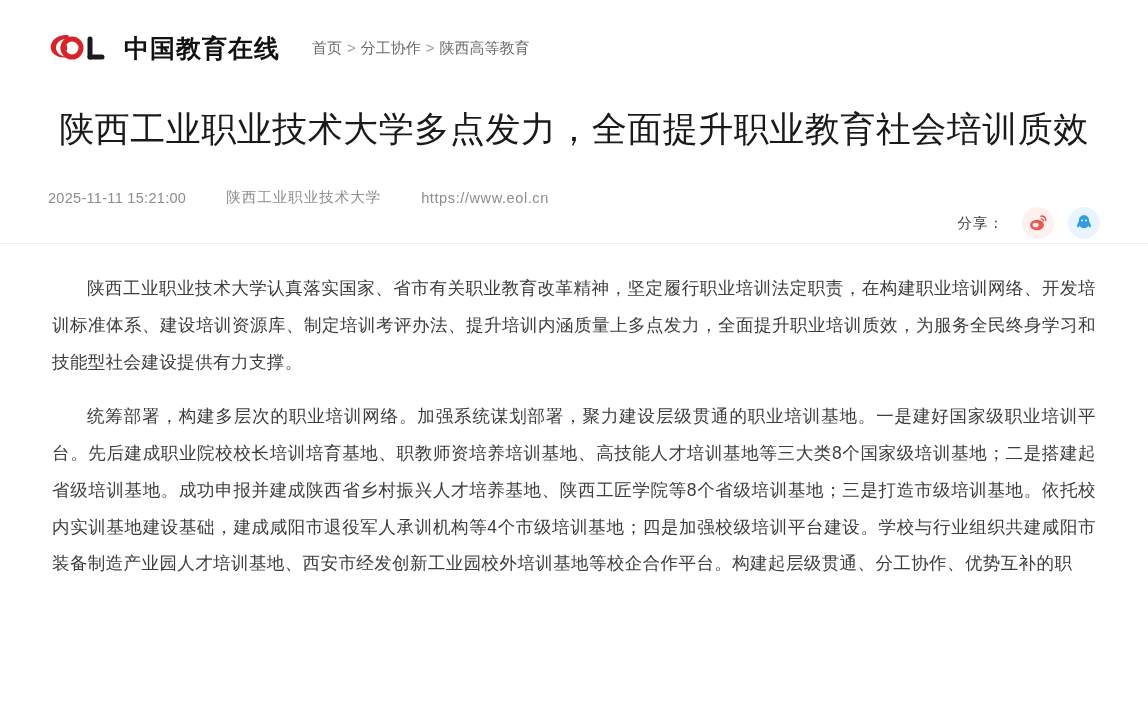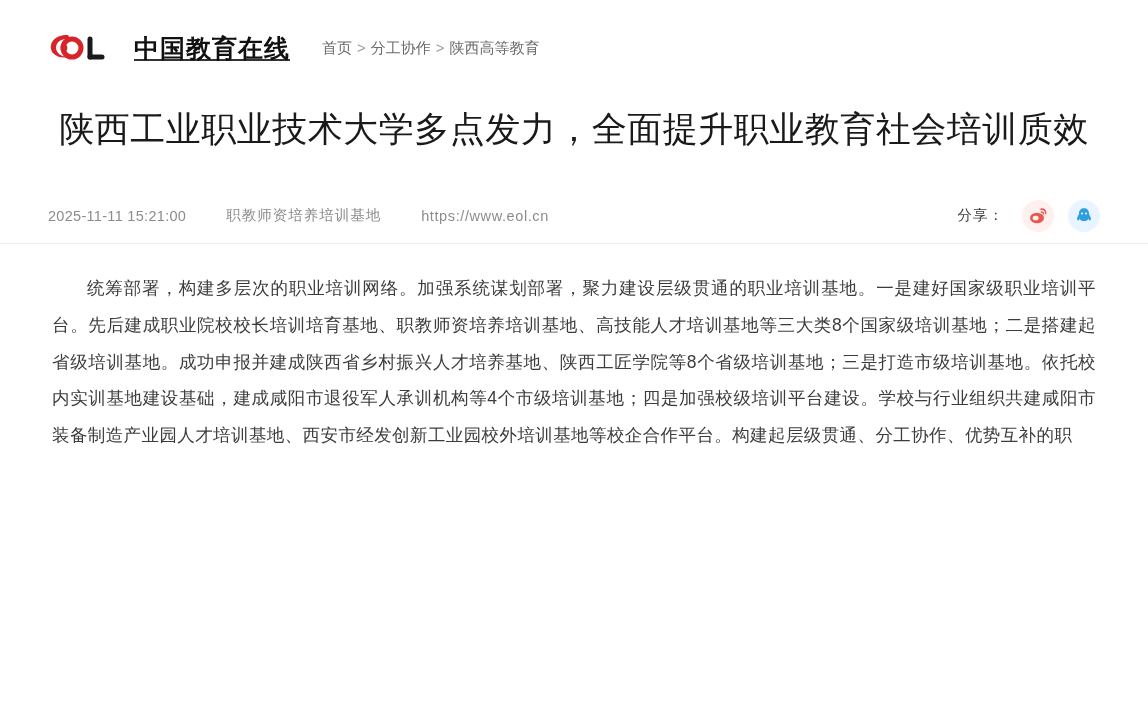--- a/index.html
+++ b/index.html
@@ -25,22 +25,21 @@
   .header {
     display: flex;
     align-items: center;
     padding: 34px 0 0 48px;
     height: 62px;
     box-sizing: border-box;
   }
   .logo-wrap {
     display: flex;
     align-items: center;
-    gap: 20px;
-    text-decoration: underline;
+    gap: 10px;
   }
   .logo-mark {
     display: block;
   }
   .logo-text {
     font-size: 25px;
     font-weight: bold;
     color: #111;
     letter-spacing: 1px;
     white-space: nowrap;
@@ -78,20 +77,21 @@
   }
 
   
   .meta-bar {
     margin-top: 36px;
     padding: 0 48px;
     height: 56px;
     display: flex;
     border-bottom: 1px solid #ececec;
     box-sizing: border-box;
+    flex-direction: column;
   }
   .meta-left {
     display: flex;
     align-items: center;
     gap: 40px;
     font-size: 14.5px;
     color: #8c8c8c;
     letter-spacing: 0.3px;
   }
   .meta-left .meta-source { letter-spacing: 1px; }
@@ -162,21 +162,21 @@
     </div>
   </div>
 
   <div class="title-block">
     <h1 class="article-title">陕西工业职业技术大学多点发力，全面提升职业教育社会培训质效</h1>
   </div>
 
   <div class="meta-bar">
     <div class="meta-left">
       <span class="meta-date">2025-11-11 15:21:00</span>
-      <span class="meta-source">职教师资培养培训基地</span>
+      <span class="meta-source">陕西工业职业技术大学</span>
       <span class="meta-url">https://www.eol.cn</span>
     </div>
     <div class="meta-right">
       <span class="share-label">分享：</span>
       <span class="share-btn share-weibo">
         <svg width="20" height="20" viewBox="0 0 20 20" xmlns="http://www.w3.org/2000/svg">
           <ellipse cx="9" cy="12" rx="7" ry="5.2" fill="#e8594f"></ellipse>
           <ellipse cx="7.6" cy="12" rx="3" ry="2.3" fill="#fff0f0"></ellipse>
           <path d="M13 3.2c2.8-.4 5 1.6 4.6 4.2" fill="none" stroke="#e8594f" stroke-width="1.6" stroke-linecap="round"></path>
           <path d="M13.2 6c1.3-.2 2.3.8 2.1 2" fill="none" stroke="#e8594f" stroke-width="1.4" stroke-linecap="round"></path>
@@ -186,16 +186,17 @@
         <svg width="20" height="20" viewBox="0 0 20 20" xmlns="http://www.w3.org/2000/svg">
           <path d="M10 2.2c3 0 5 2.1 5 5 0 1.6 1.6 3.3 1.9 4.9.3 1.6-.5 2.6-1.3 2.3-.5-.2-.9-.9-1.2-1.7-.7 1.4-2.3 2.3-4.4 2.3s-3.7-.9-4.4-2.3c-.3.8-.7 1.5-1.2 1.7-.8.3-1.6-.7-1.3-2.3C3.4 10.5 5 8.8 5 7.2c0-2.9 2-5 5-5z" fill="#2f9ee0"></path>
           <circle cx="8" cy="7.4" r="1" fill="#fff"></circle>
           <circle cx="12" cy="7.4" r="1" fill="#fff"></circle>
         </svg>
       </span>
     </div>
   </div>
 
   <div class="article-body">
+    <p>陕西工业职业技术大学认真落实国家、省市有关职业教育改革精神，坚定履行职业培训法定职责，在构建职业培训网络、开发培训标准体系、建设培训资源库、制定培训考评办法、提升培训内涵质量上多点发力，全面提升职业培训质效，为服务全民终身学习和技能型社会建设提供有力支撑。</p>
     <p>统筹部署，构建多层次的职业培训网络。加强系统谋划部署，聚力建设层级贯通的职业培训基地。一是建好国家级职业培训平台。先后建成职业院校校长培训培育基地、职教师资培养培训基地、高技能人才培训基地等三大类8个国家级培训基地；二是搭建起省级培训基地。成功申报并建成陕西省乡村振兴人才培养基地、陕西工匠学院等8个省级培训基地；三是打造市级培训基地。依托校内实训基地建设基础，建成咸阳市退役军人承训机构等4个市级培训基地；四是加强校级培训平台建设。学校与行业组织共建咸阳市装备制造产业园人才培训基地、西安市经发创新工业园校外培训基地等校企合作平台。构建起层级贯通、分工协作、优势互补的职</p>
   </div>
 
 </div>
 
 </body></html>

